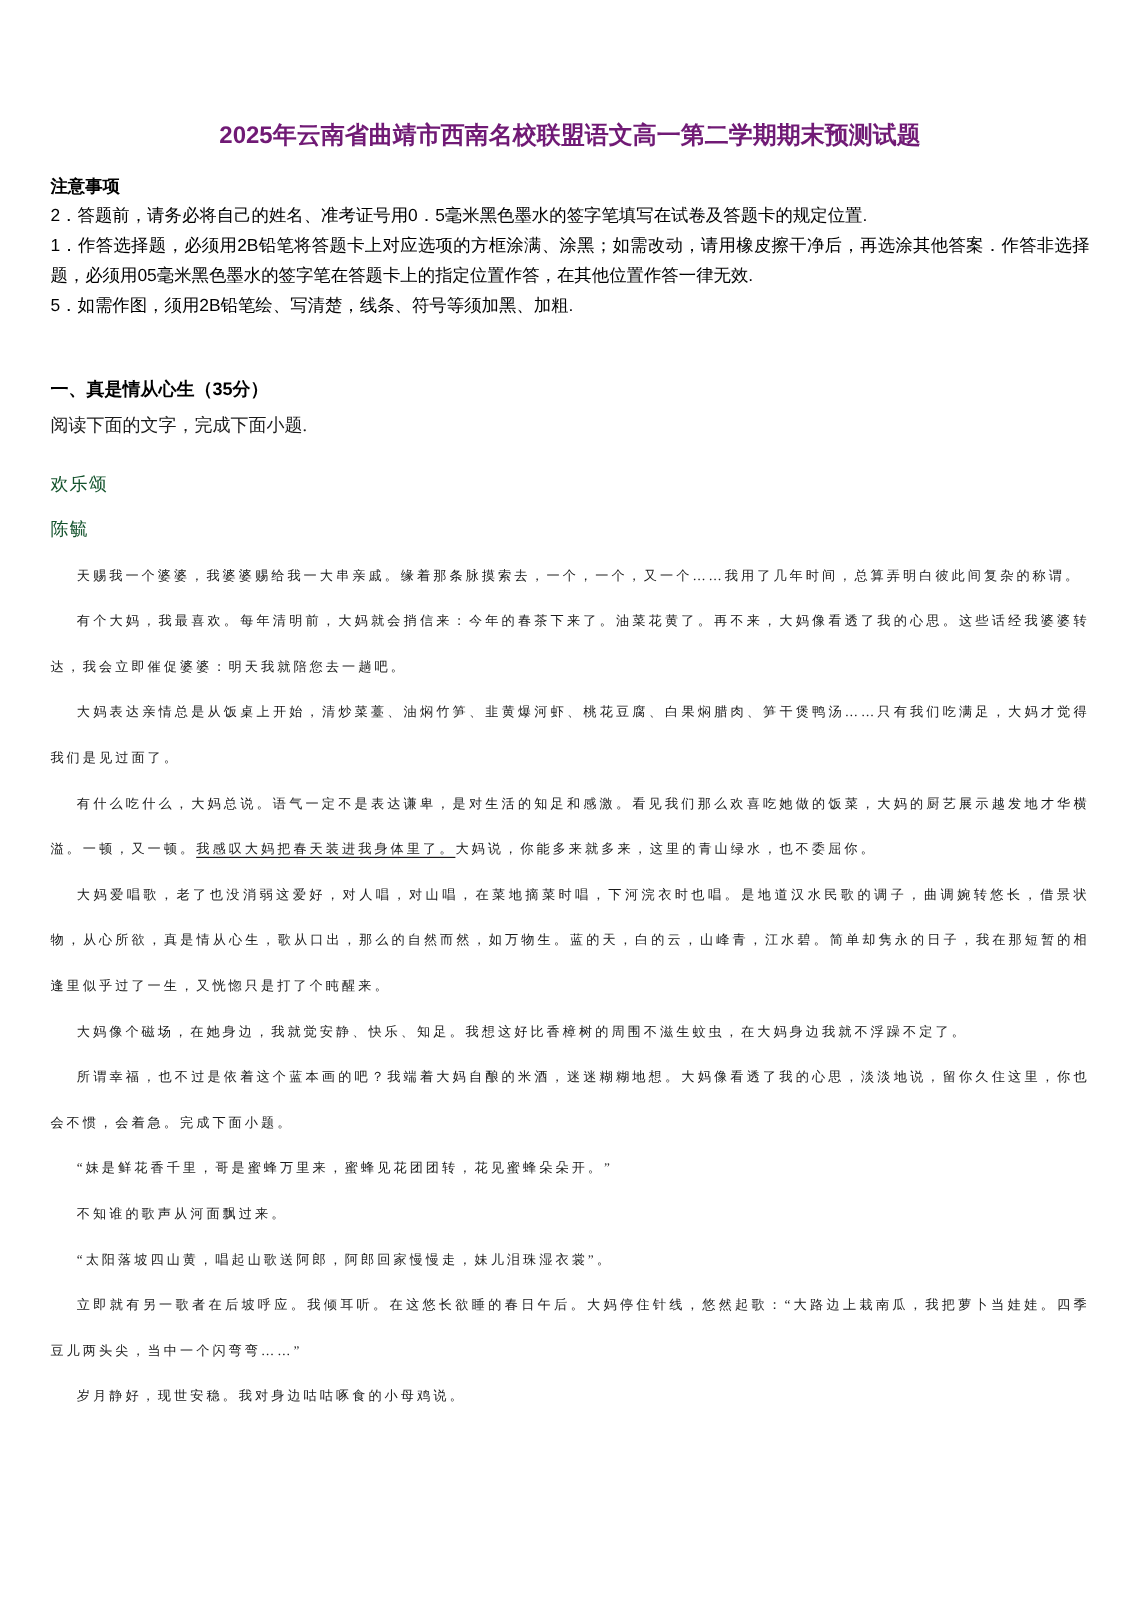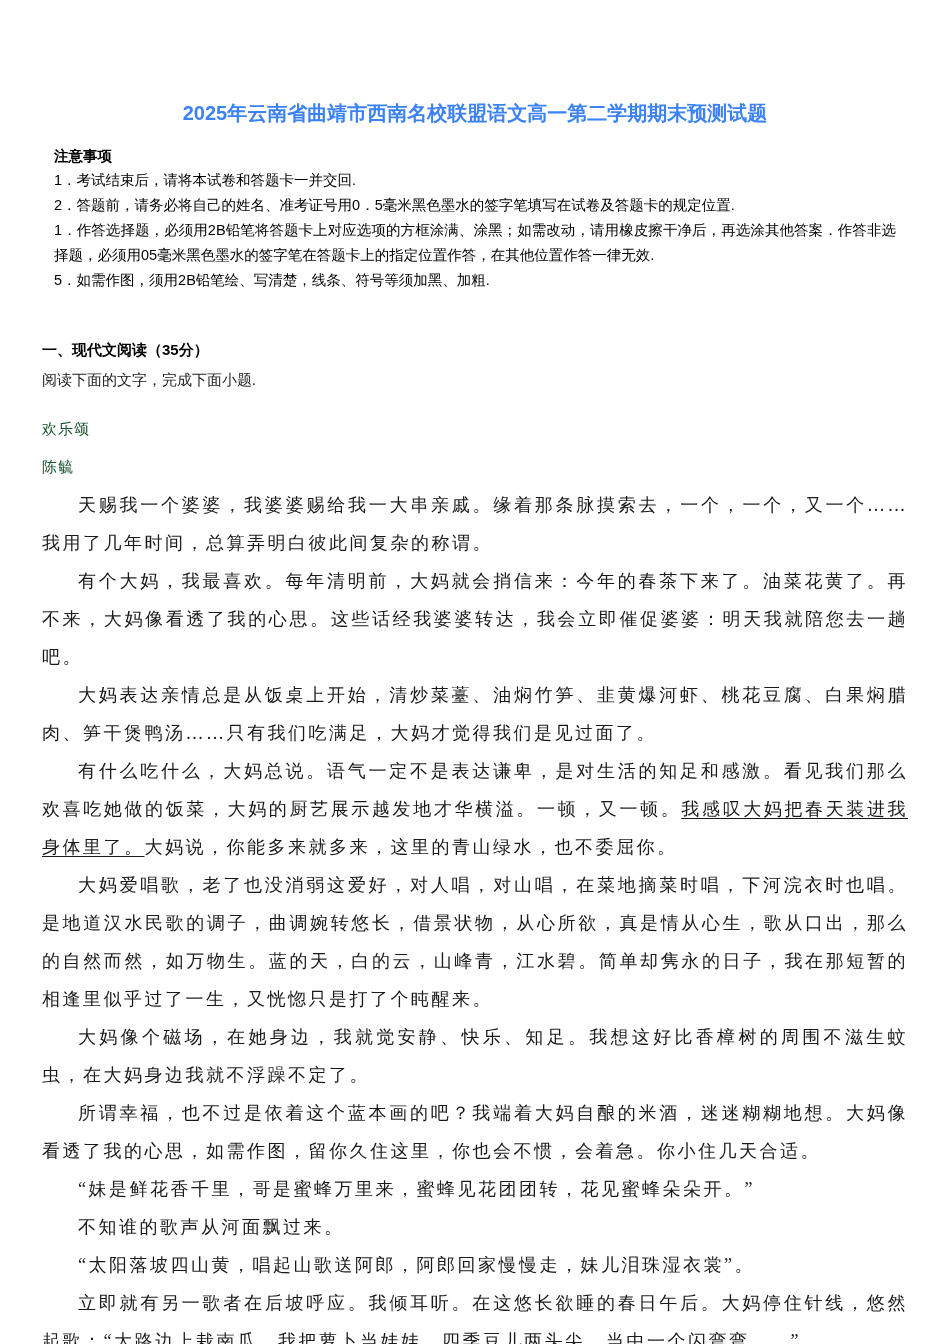--- a/index.html
+++ b/index.html
@@ -17,24 +17,24 @@
     color: #000000;
     font-family: "Liberation Serif", serif;
   }
   .doc-title {
     font-family: "Liberation Sans", sans-serif;
     font-weight: bold;
     font-size: 20px;
     line-height: 26px;
     text-align: center;
     margin: 0 0 18px 0;
-    color: #3b82f6;
+    color: #701a75;
   }
   .notice {
-    margin: 12px;
+    margin: 0;
   }
   .notice-heading {
     font-family: "Liberation Sans", sans-serif;
     font-weight: bold;
     font-size: 14.5px;
     line-height: 24px;
     margin: 0;
   }
   .notice-item {
     font-family: "Liberation Sans", sans-serif;
@@ -65,21 +65,21 @@
   .passage-author {
     font-family: "Liberation Serif", serif;
     font-size: 15px;
     line-height: 38px;
     margin: 0;
     letter-spacing: 1px;
     color: #14532d;
   }
   .para {
     font-family: "Liberation Serif", serif;
-    font-size: 18px;
+    font-size: 11px;
     line-height: 38px;
     letter-spacing: 2.5px;
     margin: 0;
     text-indent: 2em;
     text-align: justify;
     color: #1a1a1a;
   }
   .underline {
     text-decoration: underline;
     text-underline-offset: 3px;
@@ -87,40 +87,39 @@
 </style>
 </head>
 <body>
 
 <div class="page">
 
   <h1 class="doc-title">2025年云南省曲靖市西南名校联盟语文高一第二学期期末预测试题</h1>
 
   <div class="notice">
     <div class="notice-heading">注意事项</div>
-    <p class="notice-item">1．考试结束后，请将本试卷和答题卡一并交回.</p>
     <p class="notice-item">2．答题前，请务必将自己的姓名、准考证号用0．5毫米黑色墨水的签字笔填写在试卷及答题卡的规定位置.</p>
     <p class="notice-item">1．作答选择题，必须用2B铅笔将答题卡上对应选项的方框涂满、涂黑；如需改动，请用橡皮擦干净后，再选涂其他答案．作答非选择题，必须用05毫米黑色墨水的签字笔在答题卡上的指定位置作答，在其他位置作答一律无效.</p>
     <p class="notice-item">5．如需作图，须用2B铅笔绘、写清楚，线条、符号等须加黑、加粗.</p>
   </div>
 
-  <div class="section-heading">一、现代文阅读（35分）</div>
+  <div class="section-heading">一、真是情从心生（35分）</div>
   <p class="instruction">阅读下面的文字，完成下面小题.</p>
 
   <div class="passage">
     <p class="passage-title">欢乐颂</p>
     <p class="passage-author">陈毓</p>
 
     <p class="para">天赐我一个婆婆，我婆婆赐给我一大串亲戚。缘着那条脉摸索去，一个，一个，又一个……我用了几年时间，总算弄明白彼此间复杂的称谓。</p>
     <p class="para">有个大妈，我最喜欢。每年清明前，大妈就会捎信来：今年的春茶下来了。油菜花黄了。再不来，大妈像看透了我的心思。这些话经我婆婆转达，我会立即催促婆婆：明天我就陪您去一趟吧。</p>
     <p class="para">大妈表达亲情总是从饭桌上开始，清炒菜薹、油焖竹笋、韭黄爆河虾、桃花豆腐、白果焖腊肉、笋干煲鸭汤……只有我们吃满足，大妈才觉得我们是见过面了。</p>
     <p class="para"><span>有什么吃什么，大妈总说。语气一定不是表达谦卑，是对生活的知足和感激。看见我们那么欢喜吃她做的饭菜，大妈的厨艺展示越发地才华横溢。一顿，又一顿。</span><span class="underline">我感叹大妈把春天装进我身体里了。</span><span>大妈说，你能多来就多来，这里的青山绿水，也不委屈你。</span></p>
     <p class="para">大妈爱唱歌，老了也没消弱这爱好，对人唱，对山唱，在菜地摘菜时唱，下河浣衣时也唱。是地道汉水民歌的调子，曲调婉转悠长，借景状物，从心所欲，真是情从心生，歌从口出，那么的自然而然，如万物生。蓝的天，白的云，山峰青，江水碧。简单却隽永的日子，我在那短暂的相逢里似乎过了一生，又恍惚只是打了个盹醒来。</p>
     <p class="para">大妈像个磁场，在她身边，我就觉安静、快乐、知足。我想这好比香樟树的周围不滋生蚊虫，在大妈身边我就不浮躁不定了。</p>
-    <p class="para">所谓幸福，也不过是依着这个蓝本画的吧？我端着大妈自酿的米酒，迷迷糊糊地想。大妈像看透了我的心思，如需作图，留你久住这里，你也会不惯，会着急。你小住几天合适。</p>
+    <p class="para">所谓幸福，也不过是依着这个蓝本画的吧？我端着大妈自酿的米酒，迷迷糊糊地想。大妈像看透了我的心思，淡淡地说，留你久住这里，你也会不惯，会着急。完成下面小题。</p>
     <p class="para">“妹是鲜花香千里，哥是蜜蜂万里来，蜜蜂见花团团转，花见蜜蜂朵朵开。”</p>
     <p class="para">不知谁的歌声从河面飘过来。</p>
     <p class="para">“太阳落坡四山黄，唱起山歌送阿郎，阿郎回家慢慢走，妹儿泪珠湿衣裳”。</p>
     <p class="para">立即就有另一歌者在后坡呼应。我倾耳听。在这悠长欲睡的春日午后。大妈停住针线，悠然起歌：“大路边上栽南瓜，我把萝卜当娃娃。四季豆儿两头尖，当中一个闪弯弯……”</p>
     <p class="para">岁月静好，现世安稳。我对身边咕咕啄食的小母鸡说。</p>
   </div>
 
 </div>
 
 </body></html>

